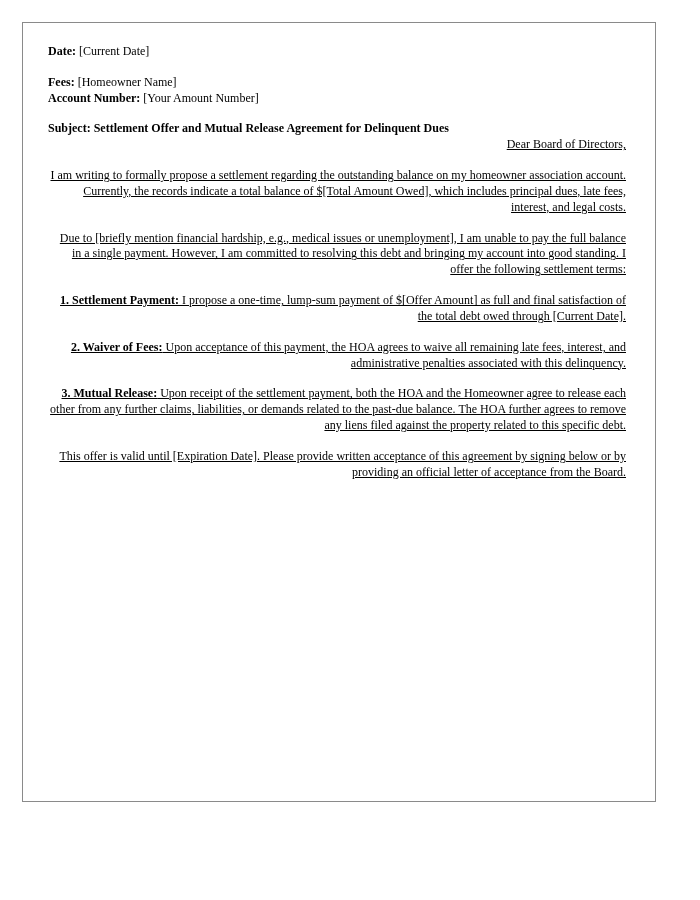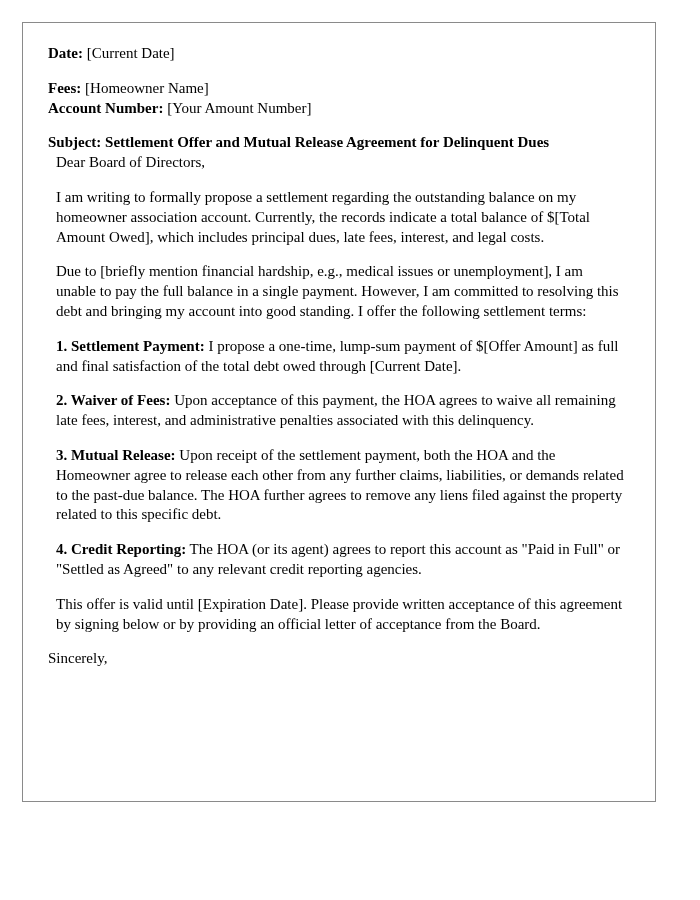--- a/index.html
+++ b/index.html
@@ -28,39 +28,40 @@
     height: 780px;
     border: 1px solid #8a8a8a;
     box-sizing: border-box;
     background: #ffffff;
   }
   .content {
     position: absolute;
     left: 48px;
     top: 44px;
     width: 578px;
-    font-size: 15px;
+    font-size: 12px;
     line-height: 1.32;
   }
   .block {
     margin-bottom: 15px;
   }
   .line {
     margin: 0;
     padding: 0;
   }
   .lbl {
     font-weight: bold;
   }
   .subject {
     font-weight: bold;
   }
   p.para {
-    margin: 0 0 15px 8px;
-    text-align: left;
+    margin: 0 0 15px 0;
+    text-align: right;
+    text-decoration: underline;
   }
   .sincerely {
     margin: 0;
   }
 </style>
 </head>
 <body>
 
 <div class="page">
   <div class="doc-border"></div>
@@ -99,22 +100,18 @@
     </p>
 
     <p class="para">
       <span class="lbl">2. Waiver of Fees:</span><span> Upon acceptance of this payment, the HOA agrees to waive all remaining late fees, interest, and administrative penalties associated with this delinquency.</span>
     </p>
 
     <p class="para">
       <span class="lbl">3. Mutual Release:</span><span> Upon receipt of the settlement payment, both the HOA and the Homeowner agree to release each other from any further claims, liabilities, or demands related to the past-due balance. The HOA further agrees to remove any liens filed against the property related to this specific debt.</span>
     </p>
 
-    <p class="para">
-      <span class="lbl">4. Credit Reporting:</span><span> The HOA (or its agent) agrees to report this account as "Paid in Full" or "Settled as Agreed" to any relevant credit reporting agencies.</span>
-    </p>
 
     <p class="para">This offer is valid until [Expiration Date]. Please provide written acceptance of this agreement by signing below or by providing an official letter of acceptance from the Board.</p>
 
-    <p class="sincerely">Sincerely,</p>
 
   </div>
 </div>
 
 </body></html>

